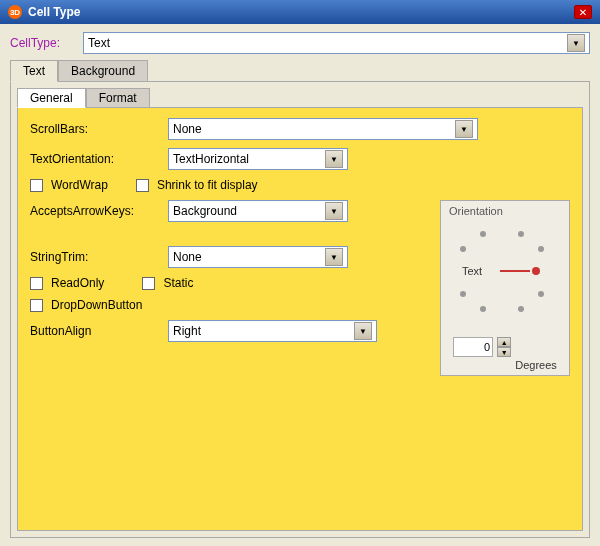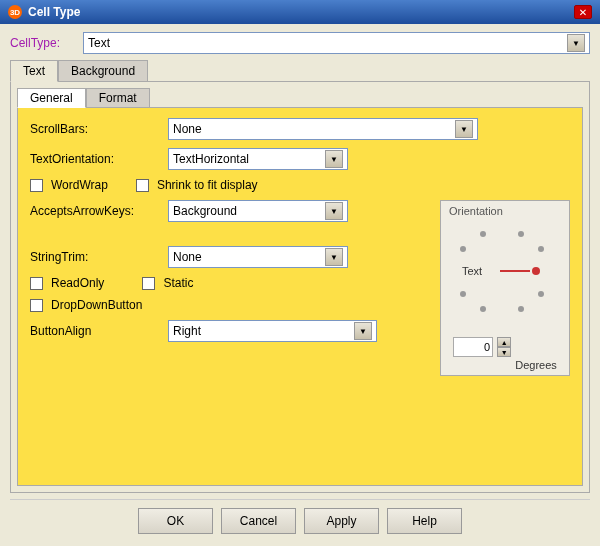--- a/index.html
+++ b/index.html
@@ -438,19 +438,13 @@
               <button class="spin-btn">▼</button>
             </div>
             <span class="degrees-label">Degrees</span>
           </div>
         </div>
       </div>
 
     </div>
   </div>
 
-  <div class="bottom-buttons">
-    <button class="btn">OK</button>
-    <button class="btn">Cancel</button>
-    <button class="btn">Apply</button>
-    <button class="btn">Help</button>
-  </div>
 </div>
 
 </body></html>

